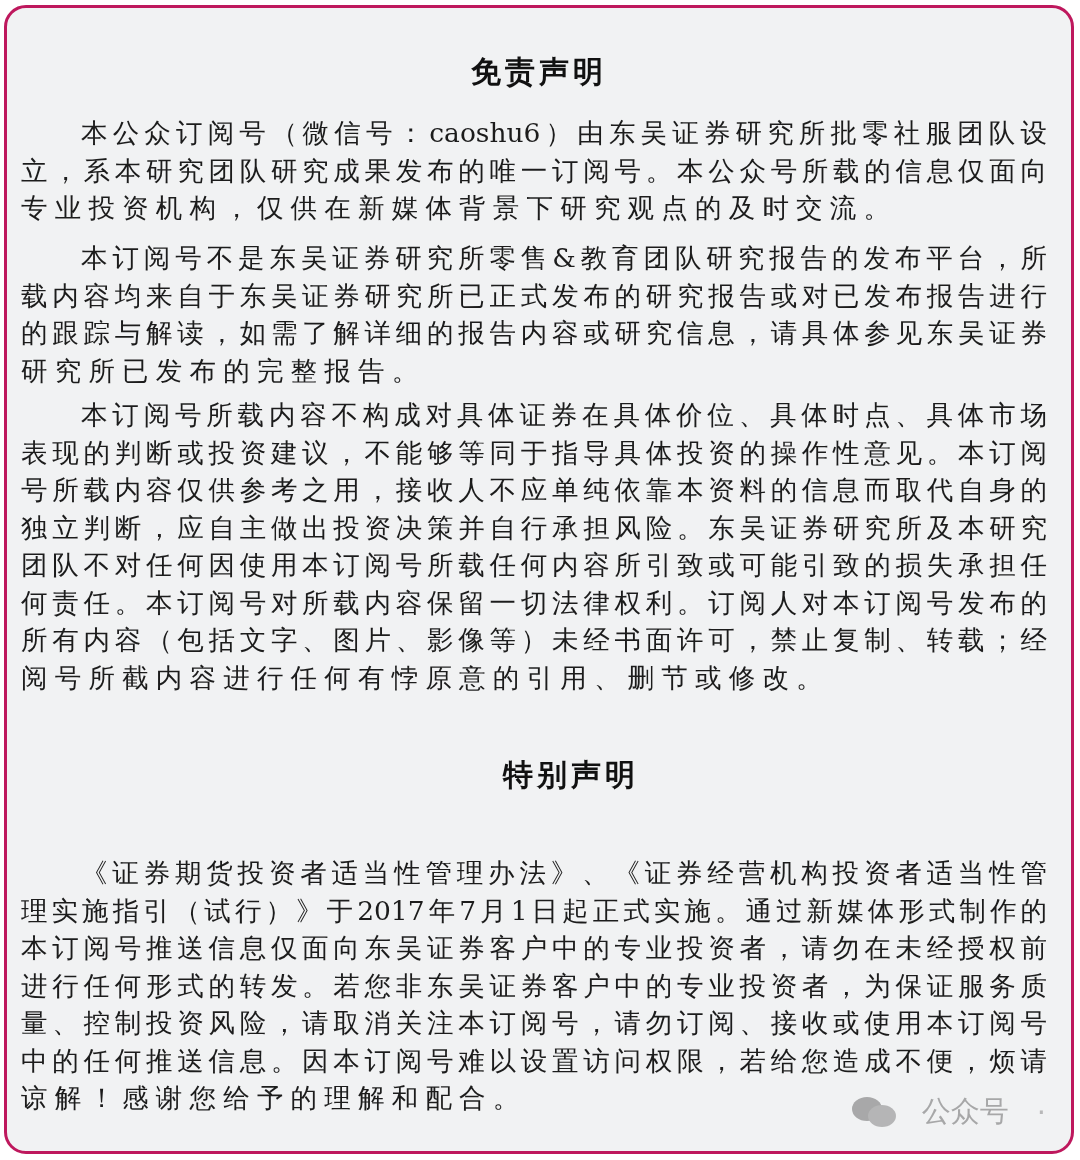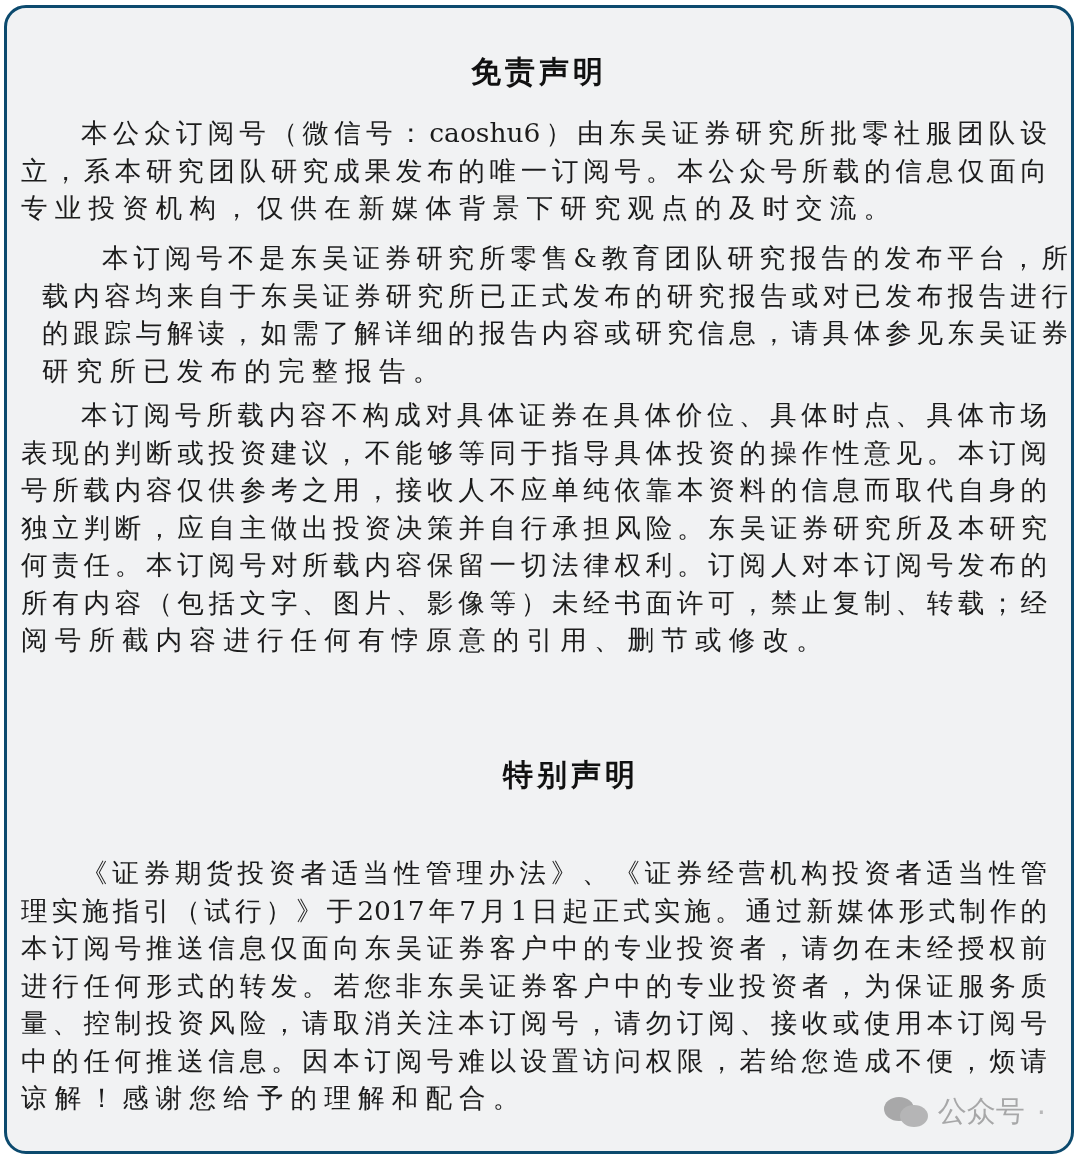--- a/index.html
+++ b/index.html
@@ -14,21 +14,21 @@
     overflow: hidden;
     font-family: "DejaVu Serif", "Liberation Serif", serif;
     color: #1a1a1a;
   }
   .frame {
     position: absolute;
     left: 4px;
     top: 5px;
     width: 1064px;
     height: 1143px;
-    border: 3px solid #0c4a6e;
+    border: 3px solid #be185d;
     border-radius: 22px;
     background: #f1f2f3;
     box-sizing: content-box;
   }
   .section-title {
     position: absolute;
     left: 0;
     width: 100%;
     text-align: center;
     font-size: 30px;
@@ -56,21 +56,21 @@
   }
   .line.indent {
     padding-left: 60px;
   }
   .watermark {
     position: absolute;
     right: 28px;
     top: 1092px;
     display: flex;
     align-items: center;
-    gap: 6px;
+    gap: 22px;
     opacity: 0.55;
     font-family: "DejaVu Sans", "Liberation Sans", sans-serif;
     font-size: 29px;
     color: #6b6b6b;
   }
   .wm-icon {
     width: 48px;
     height: 34px;
     position: relative;
   }
@@ -89,32 +89,33 @@
 <div class="frame">
 
   <div class="section-title" style="top:44px;">免责声明</div>
 
   <div class="para" style="top:106px;">
     <div class="line indent">本公众订阅号（微信号：caoshu6）由东吴证券研究所批零社服团队设</div>
     <div class="line">立，系本研究团队研究成果发布的唯一订阅号。本公众号所载的信息仅面向</div>
     <div class="line last">专业投资机构，仅供在新媒体背景下研究观点的及时交流。</div>
   </div>
 
-  <div class="para" style="top:231px;margin-left:21px;">
+  <div class="para" style="top:231px;">
     <div class="line indent">本订阅号不是东吴证券研究所零售&amp;教育团队研究报告的发布平台，所</div>
     <div class="line">载内容均来自于东吴证券研究所已正式发布的研究报告或对已发布报告进行</div>
     <div class="line">的跟踪与解读，如需了解详细的报告内容或研究信息，请具体参见东吴证券</div>
     <div class="line last">研究所已发布的完整报告。</div>
   </div>
 
   <div class="para" style="top:388px;">
     <div class="line indent">本订阅号所载内容不构成对具体证券在具体价位、具体时点、具体市场</div>
     <div class="line">表现的判断或投资建议，不能够等同于指导具体投资的操作性意见。本订阅</div>
     <div class="line">号所载内容仅供参考之用，接收人不应单纯依靠本资料的信息而取代自身的</div>
     <div class="line">独立判断，应自主做出投资决策并自行承担风险。东吴证券研究所及本研究</div>
+    <div class="line">团队不对任何因使用本订阅号所载任何内容所引致或可能引致的损失承担任</div>
     <div class="line">何责任。本订阅号对所载内容保留一切法律权利。订阅人对本订阅号发布的</div>
     <div class="line">所有内容（包括文字、图片、影像等）未经书面许可，禁止复制、转载；经</div>
     <div class="line last">阅号所截内容进行任何有悖原意的引用、删节或修改。</div>
   </div>
 
   <div class="section-title" style="top:747px;margin-left:32px;">特别声明</div>
 
   <div class="para" style="top:846px;">
     <div class="line indent">《证券期货投资者适当性管理办法》、《证券经营机构投资者适当性管</div>
     <div class="line">理实施指引（试行）》于2017年7月1日起正式实施。通过新媒体形式制作的</div>

